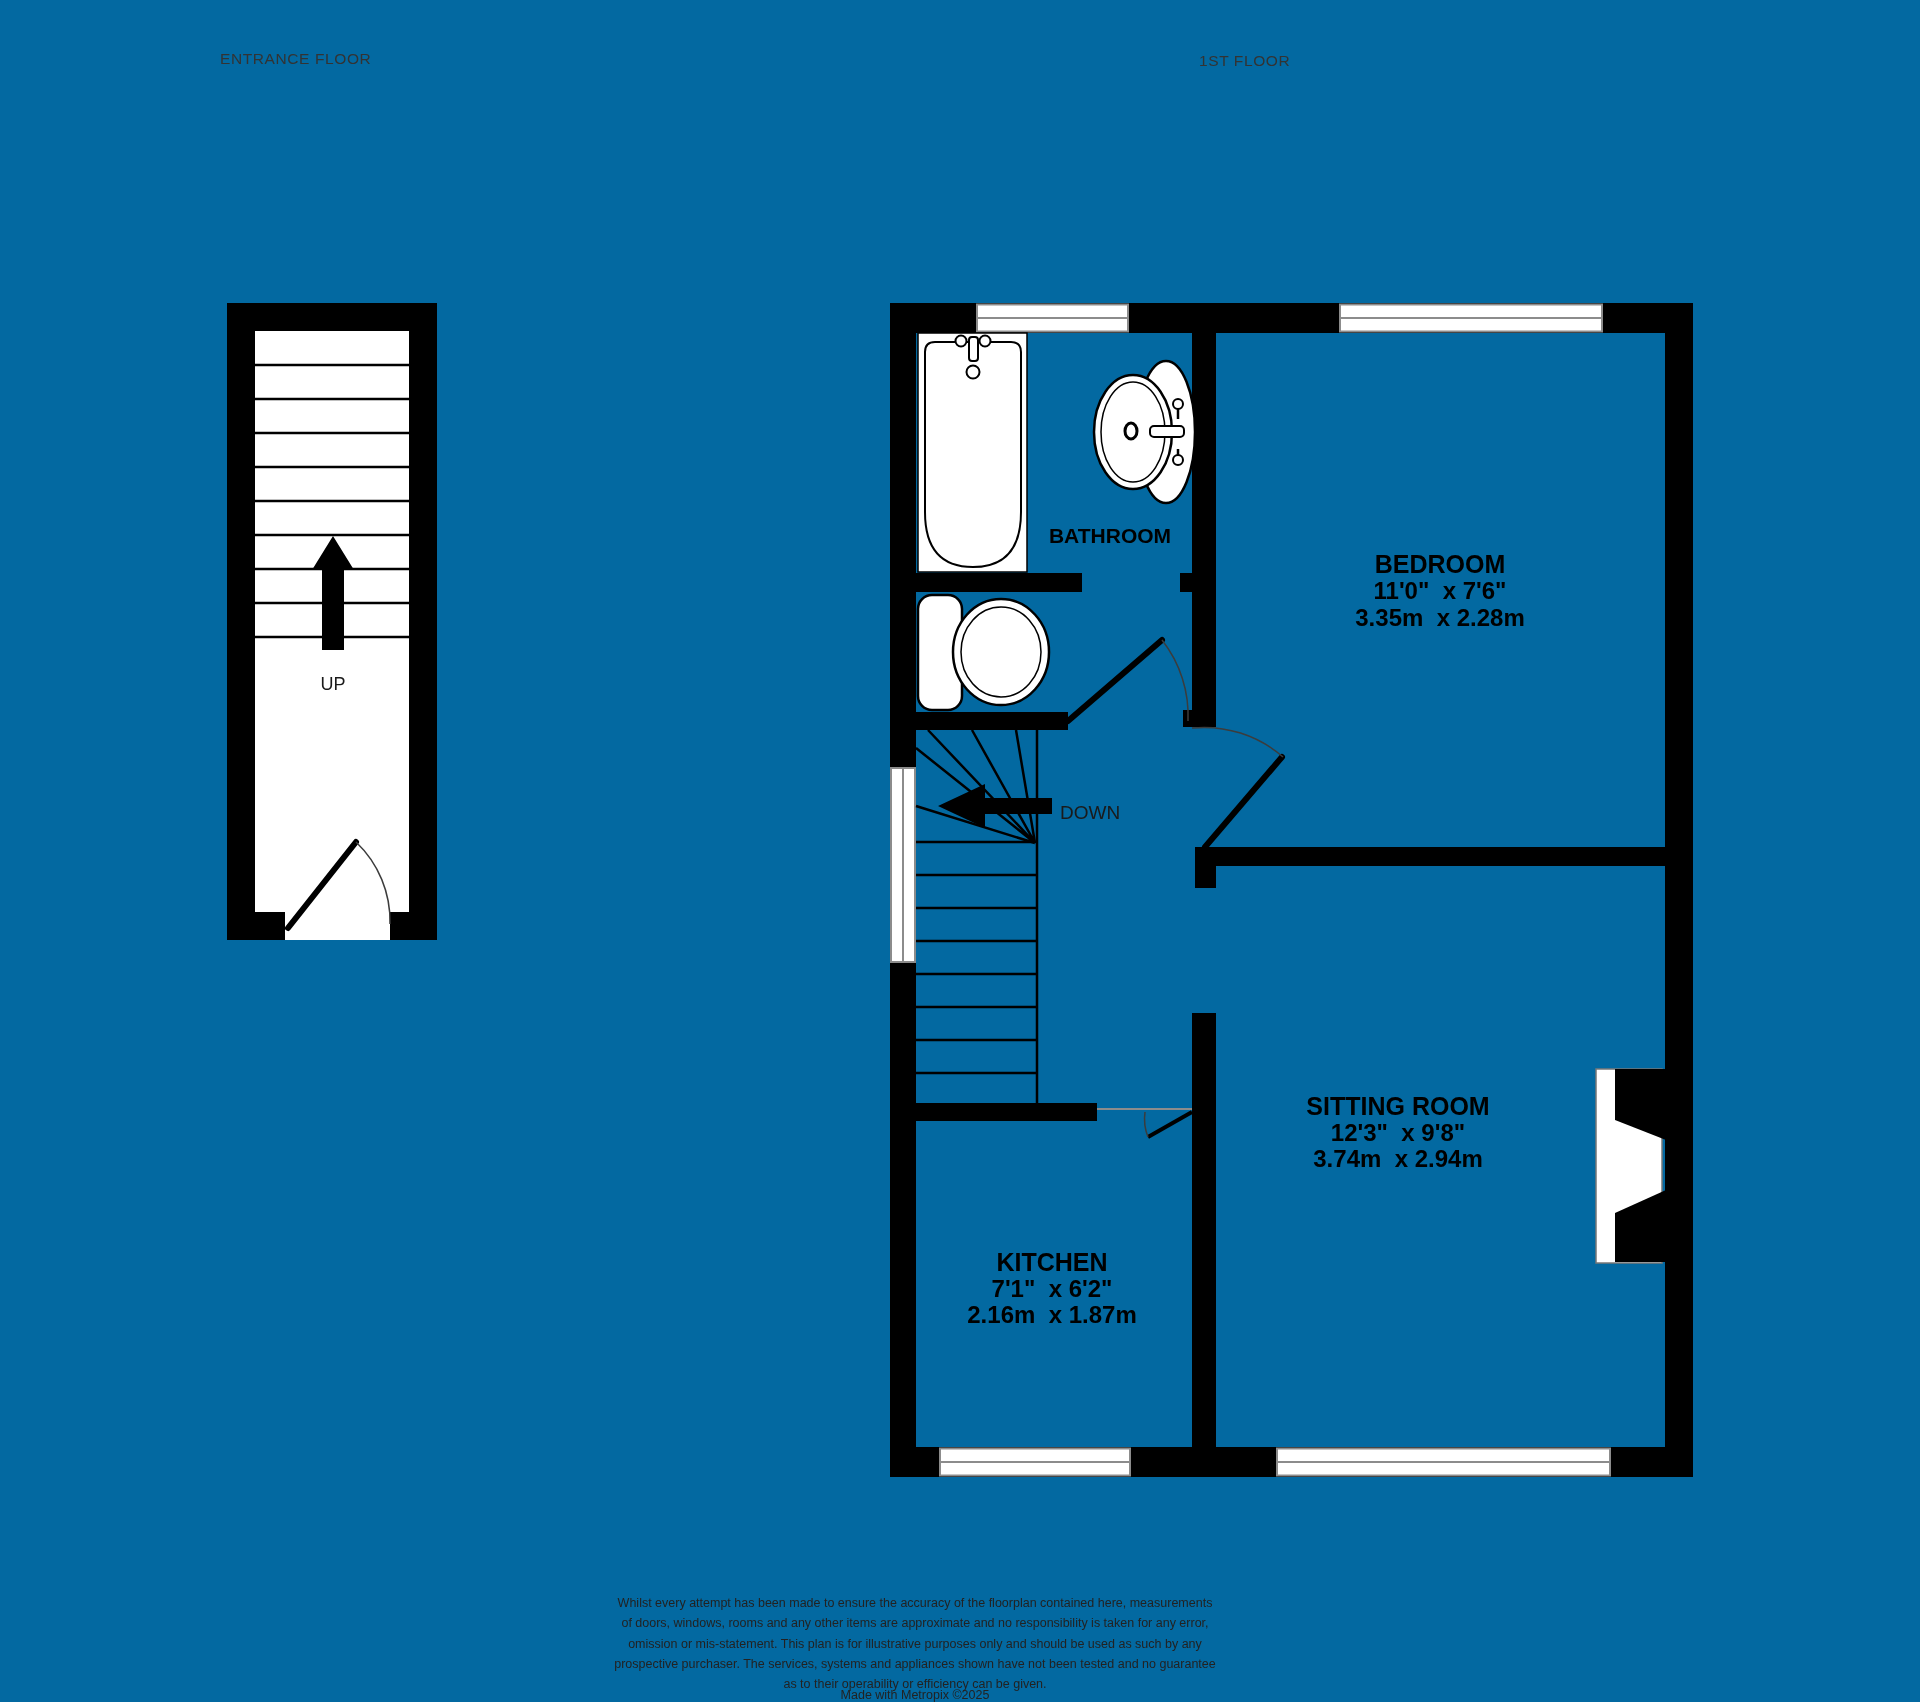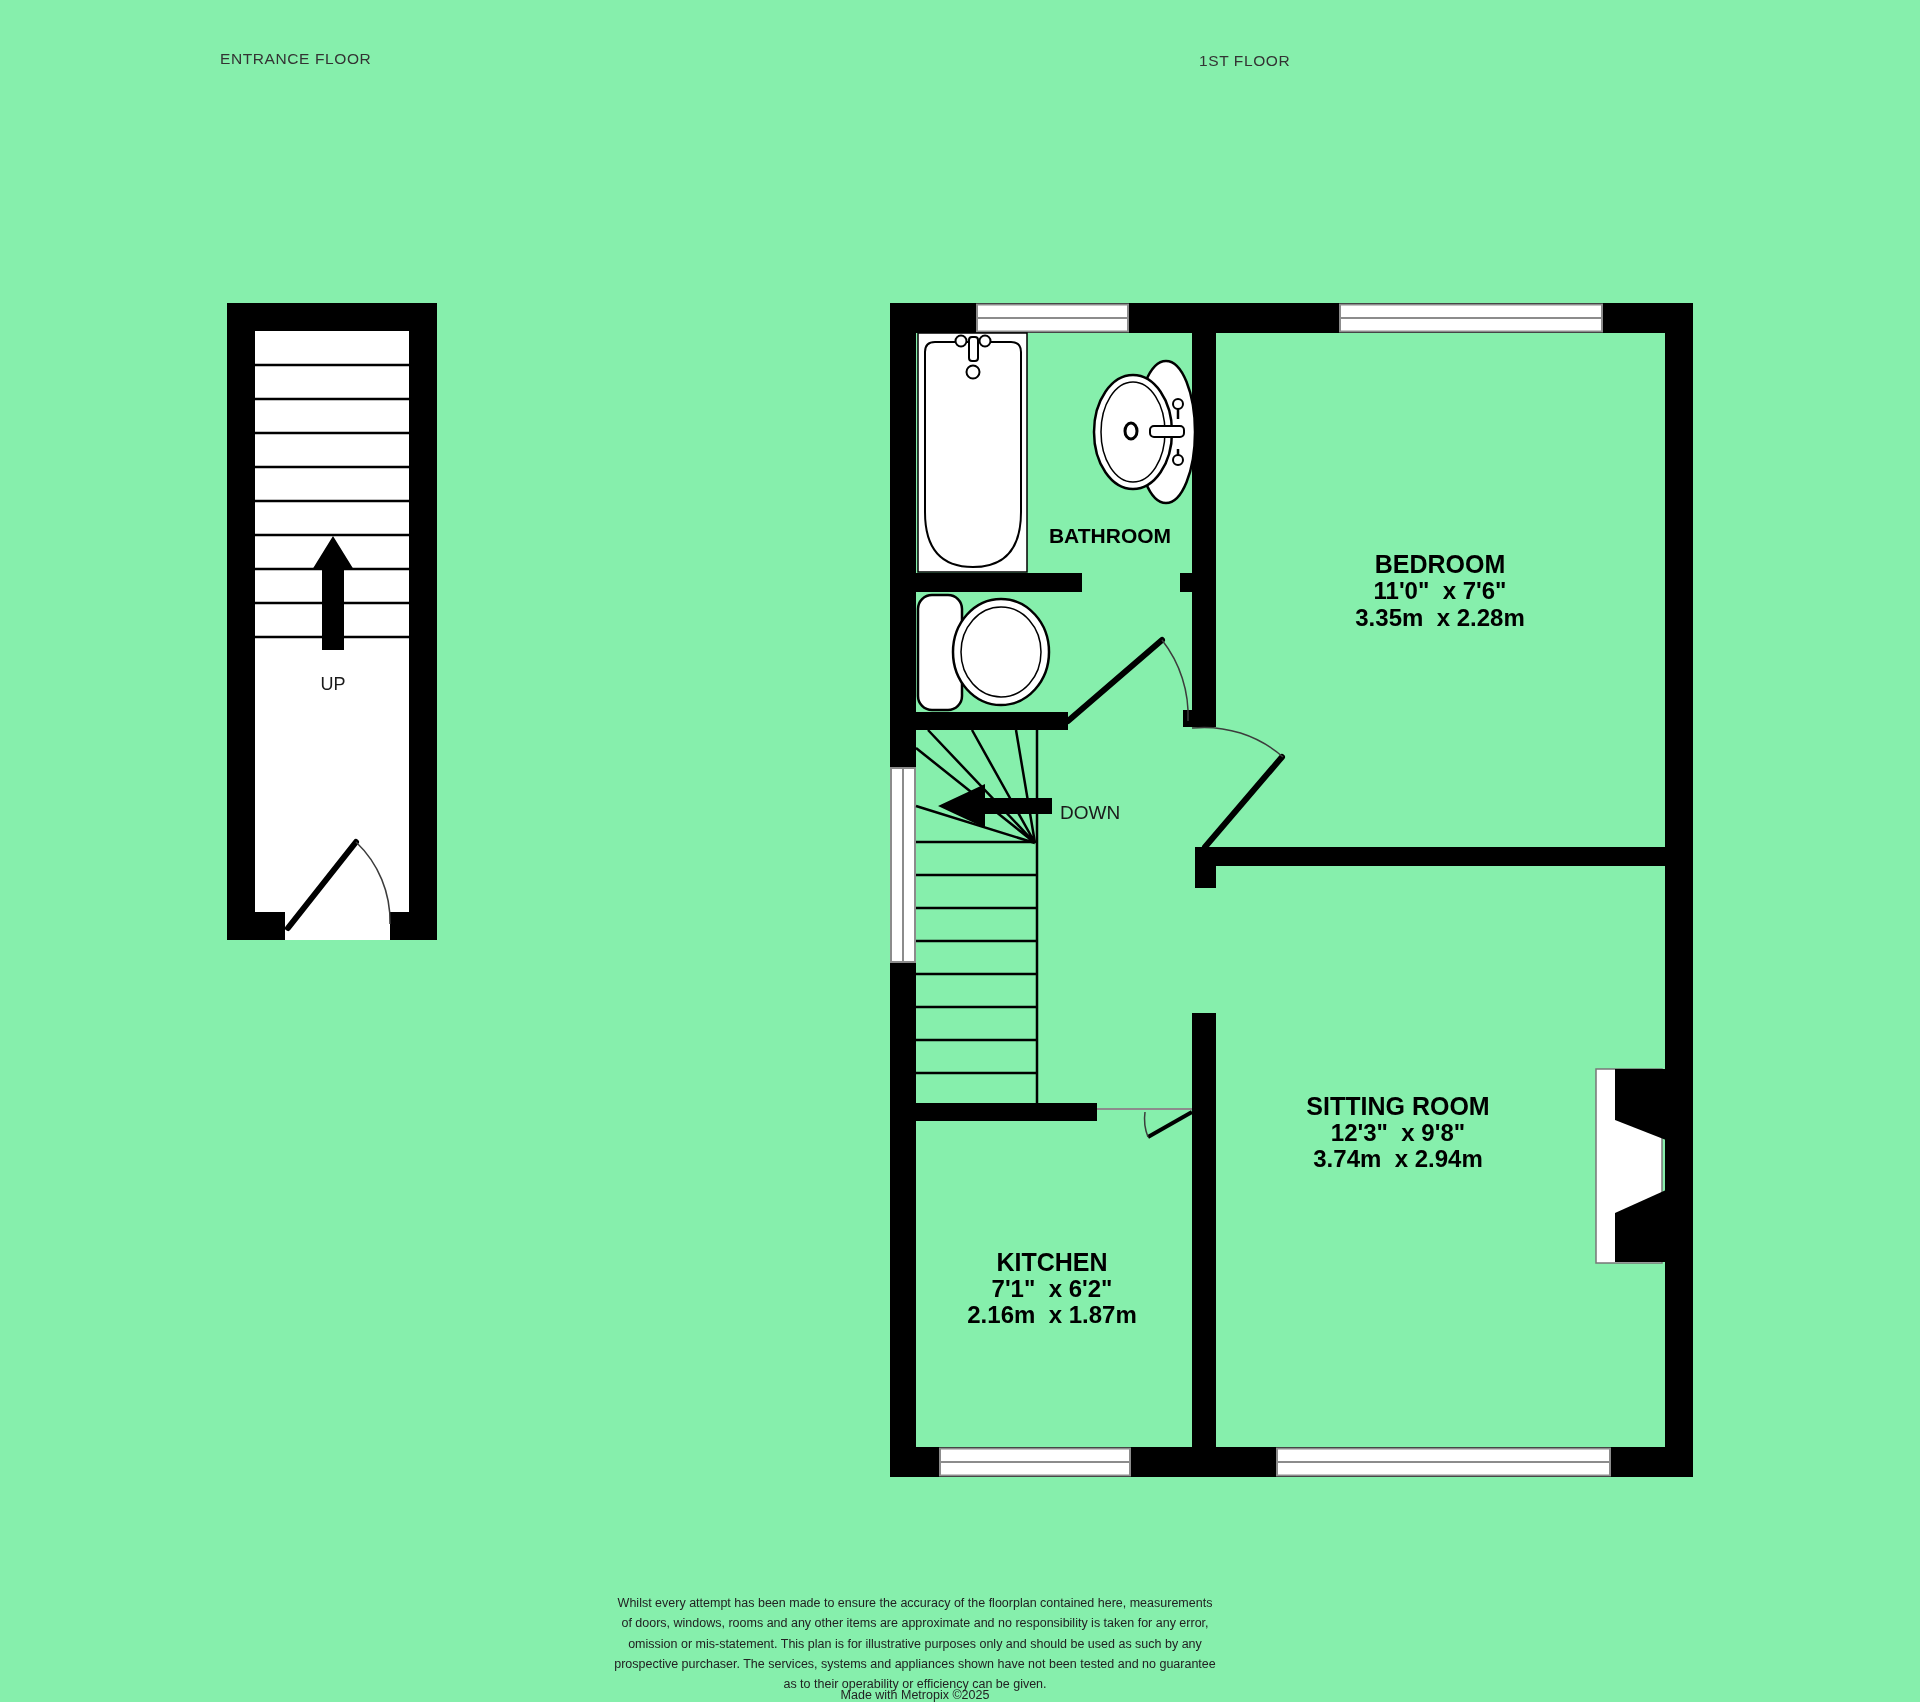--- a/index.html
+++ b/index.html
@@ -1,16 +1,16 @@
 <!DOCTYPE html>
 <html><head>
 <meta charset="utf-8">
 <style>
   html,body{margin:0;padding:0;background:#ffffff;}
-  .canvas{position:relative;width:1920px;height:1702px;background:#86efac;overflow:hidden;
+  .canvas{position:relative;width:1920px;height:1702px;background:#0369a1;overflow:hidden;
           font-family:"Liberation Sans", sans-serif;}
   svg{position:absolute;left:0;top:0;}
   text{font-family:"Liberation Sans", sans-serif;fill:#000;white-space:pre;}
   .floor-title{font-size:15.5px;fill:#333;letter-spacing:0.6px;}
   .room-name{font-size:25px;font-weight:bold;}
   .room-name-sm{font-size:21px;font-weight:bold;}
   .room-dims{font-size:24px;font-weight:bold;}
   .stair-label{font-size:18px;fill:#1a1a1a;}
   .disclaimer{font-size:12.5px;fill:#222;}
   .wall{fill:#000;stroke:none;}

